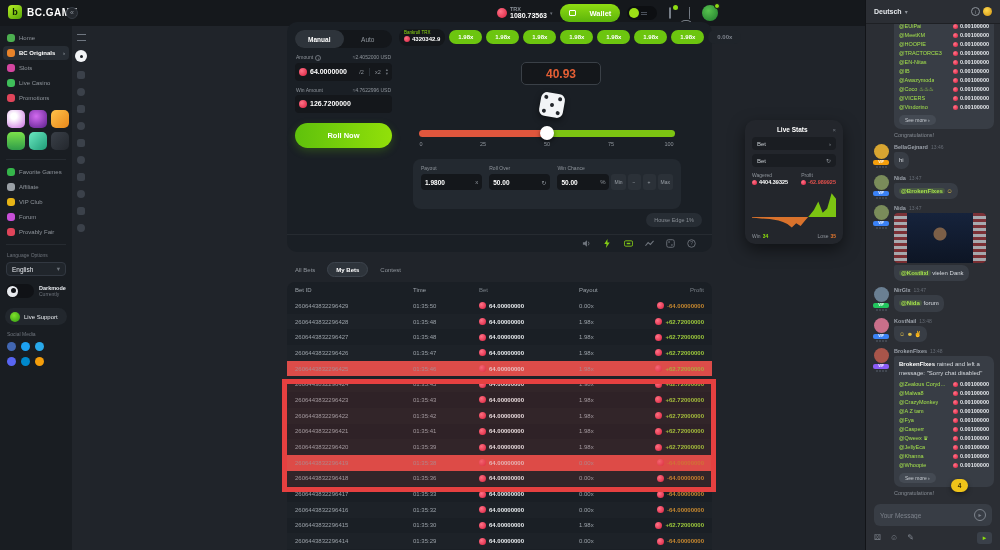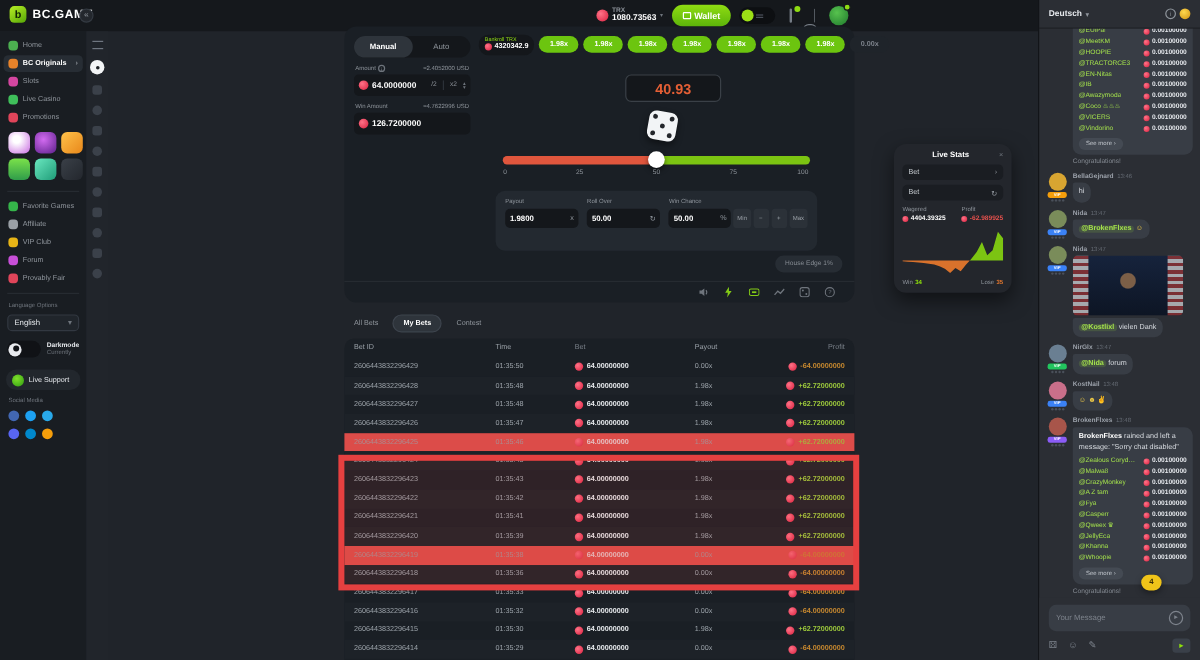--- a/index.html
+++ b/index.html
@@ -15,21 +15,21 @@
   .logo-mark { width:14px; height:14px; border-radius:4px; background:linear-gradient(145deg,#b8ef25,#55a607); display:flex; align-items:center; justify-content:center; color:#0e2202; font-weight:bold; font-size:9px; }
   .logo-text { font-size:10px; font-weight:bold; letter-spacing:.5px; color:#fff; }
   .collapse-btn { position:absolute; left:66px; top:7px; width:12px; height:12px; border-radius:50%; background:#23272d; border:1px solid #343a42; color:#8f959d; font-size:7px; line-height:10px; text-align:center; }
   .account { position:absolute; left:497px; top:3px; height:20px; display:flex; align-items:center; gap:7px; }
   .balance { display:flex; align-items:center; gap:3px; }
   .coin { display:inline-block; width:8px; height:8px; border-radius:50%; background:radial-gradient(circle at 35% 35%, #ff7287, #d91f3e); flex:none; }
   .balance .coin { width:10px; height:10px; }
   .bal-col { display:flex; flex-direction:column; line-height:1.1; }
   .bal-cur { font-size:5.5px; color:#8a9097; font-weight:bold; }
   .bal-val { font-size:7px; color:#fff; font-weight:bold; }
-  .wallet-btn { height:18px; padding:0 9px; border-radius:9px; background:linear-gradient(180deg,#8fdc12,#5cb40a); display:flex; align-items:center; gap:3px; color:#fff; font-size:7.5px; font-weight:bold; }
+  .wallet-btn { height:18px; padding:0 9px; border-radius:9px; background:linear-gradient(180deg,#8fdc12,#5cb40a); display:flex; align-items:center; gap:14px; color:#fff; font-size:7.5px; font-weight:bold; }
   .wallet-glyph { width:7px; height:6px; border:1px solid #fff; border-radius:1px; }
   .mode-toggle { width:30px; height:14px; border-radius:7px; background:#0d0f12; display:flex; align-items:center; padding:2px; gap:2px; }
   .mode-knob { width:10px; height:10px; border-radius:50%; background:#9ce016; }
   .mode-bars { display:flex; flex-direction:column; gap:1px; }
   .mode-bars i { display:block; width:6px; height:1px; background:#4a505a; }
   .tb-icon { position:relative; width:12px; height:12px; color:#767d86; font-size:9px; line-height:12px; text-align:center; }
   .tb-badge { position:absolute; right:-2px; top:-2px; width:5px; height:5px; border-radius:50%; background:#8fdc12; }
   .tb-glyph-monitor { width:10px; height:8px; border:1px solid #767d86; border-radius:2px; margin:2px auto 0; }
   .tb-glyph-person { width:6px; height:6px; border:1px solid #767d86; border-radius:50%; margin:1px auto 0; }
   .tb-glyph-person::after { content:""; display:block; width:10px; height:4px; border:1px solid #767d86; border-bottom:none; border-radius:5px 5px 0 0; margin:1px 0 0 -3px; }
@@ -355,20 +355,21 @@
           </span>
       </div>
       <div class="field-label">
         <span>Win Amount</span>
         <span>≈4.7622996 USD</span>
       </div>
       <div class="field">
         <span class="coin"></span>
         <span class="val">126.7200000</span>
       </div>
+      <div class="roll-btn">Roll Now</div>
     </div>
 
     <div class="chips-row">
       <div class="bankroll">
         <span class="bankroll-label">Bankroll TRX</span>
         <span class="bankroll-val">
             <span class="coin"></span>
             <span>4320342.9</span>
           </span>
       </div>

